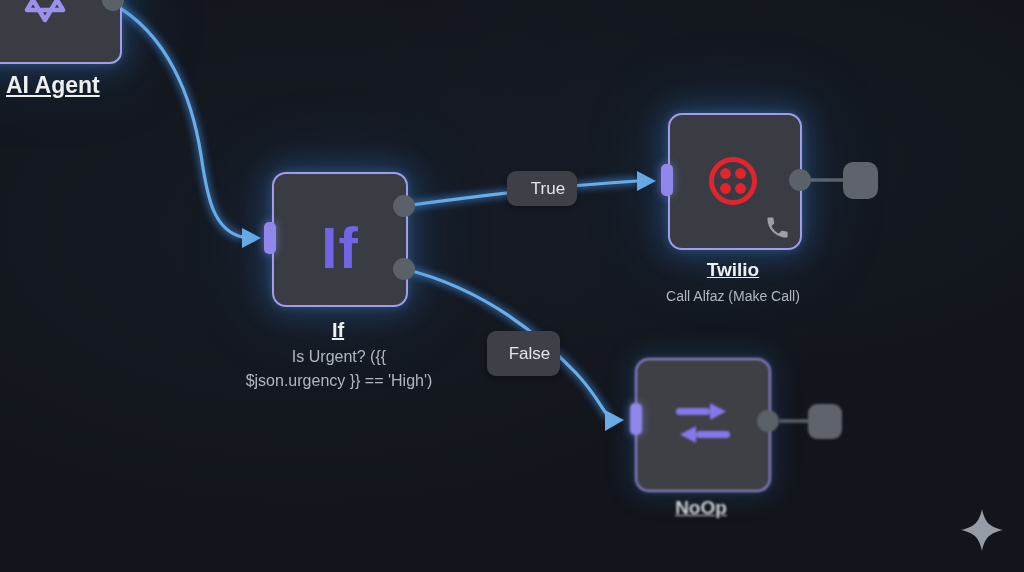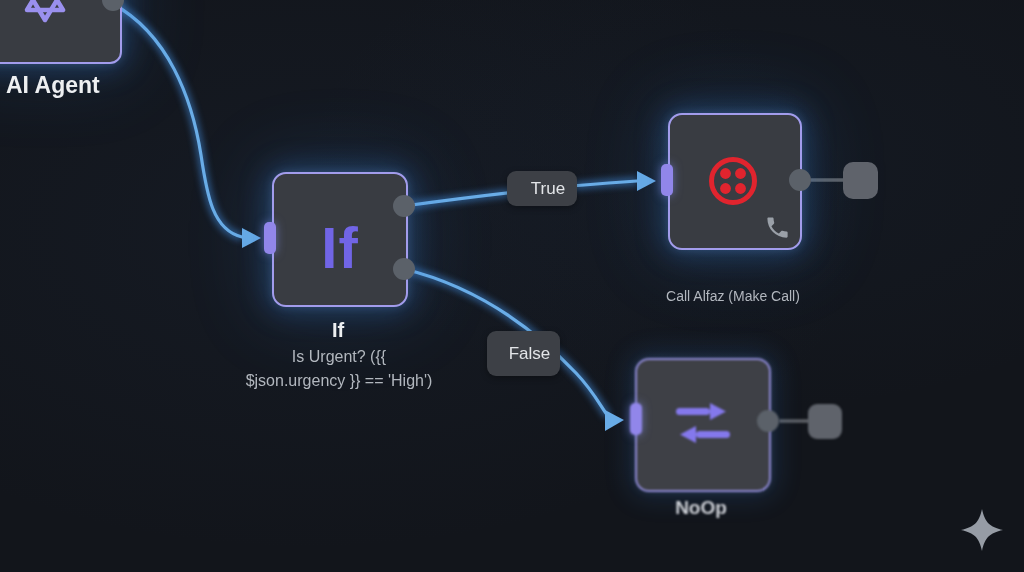--- a/index.html
+++ b/index.html
@@ -40,21 +40,21 @@
   .stub{
     position:absolute;z-index:2;background:#5f636b;border-radius:10px;
   }
   .pill{
     position:absolute;z-index:4;background:#3d4046;border-radius:9px;
     color:#e3e5e8;font-size:17px;display:flex;align-items:center;justify-content:center;
     box-shadow:0 2px 6px rgba(0,0,0,.35);
     padding-left:12px;
   }
   .lbl{position:absolute;z-index:4;color:#edeff1;}
-  .lbl-bold{font-weight:bold;}
+  .lbl-bold{font-weight:bold;text-decoration:underline;}
   .lbl-center{text-align:center;}
   .sub{color:#b2b7be;}
   .ai-label{left:6px;top:72px;font-size:23px;font-weight:bold;}
   .if-label{left:272px;top:319px;width:132px;font-size:20px;}
   .if-sub{left:216px;top:345px;width:246px;font-size:16px;line-height:1.5;}
   .if-sub span{display:block;}
   .twilio-label{left:668px;top:259px;width:130px;font-size:19px;}
   .twilio-sub{left:628px;top:288px;width:210px;font-size:14px;}
   .noop-label{left:635px;top:497px;width:132px;font-size:19px;color:#ced1d7;filter:blur(1px);}
   .sparkle{position:absolute;left:959px;top:507px;z-index:5;}
@@ -128,20 +128,21 @@
       <circle cx="19.5" cy="34.5" r="5.4" fill="#e1242e"></circle>
       <circle cx="34.5" cy="34.5" r="5.4" fill="#e1242e"></circle>
     </svg>
     <svg class="icon-center" style="right:9px;bottom:7px" width="27" height="27" viewBox="0 0 24 24">
       <path fill="#9aa0a8" d="M6.62 10.79c1.44 2.83 3.76 5.14 6.59 6.59l2.2-2.2c.27-.27.67-.36 1.02-.24 1.12.37 2.33.57 3.57.57.55 0 1 .45 1 1V20c0 .55-.45 1-1 1-9.39 0-17-7.61-17-17 0-.55.45-1 1-1h3.5c.55 0 1 .45 1 1 0 1.25.2 2.45.57 3.57.11.35.03.74-.25 1.02l-2.2 2.2z"></path>
     </svg>
   </div>
   <div class="inbar" style="left:661px;top:164px"></div>
   <div class="port" style="left:789px;top:169px"></div>
   <div class="stub" style="left:843px;top:162px;width:35px;height:37px"></div>
+  <div class="lbl lbl-bold lbl-center twilio-label">Twilio</div>
   <div class="lbl lbl-center sub twilio-sub">Call Alfaz (Make Call)</div>
 
   <div class="node node-noop">
     <svg class="icon-center" style="left:37px;top:40px" width="58" height="46" viewBox="0 0 58 46">
       <g fill="#8478ec">
         <rect x="2" y="8" width="34" height="7" rx="3.5"></rect>
         <polygon points="36,3 52,11.5 36,20"></polygon>
         <rect x="22" y="31" width="34" height="7" rx="3.5"></rect>
         <polygon points="22,26 6,34.5 22,43"></polygon>
       </g>

